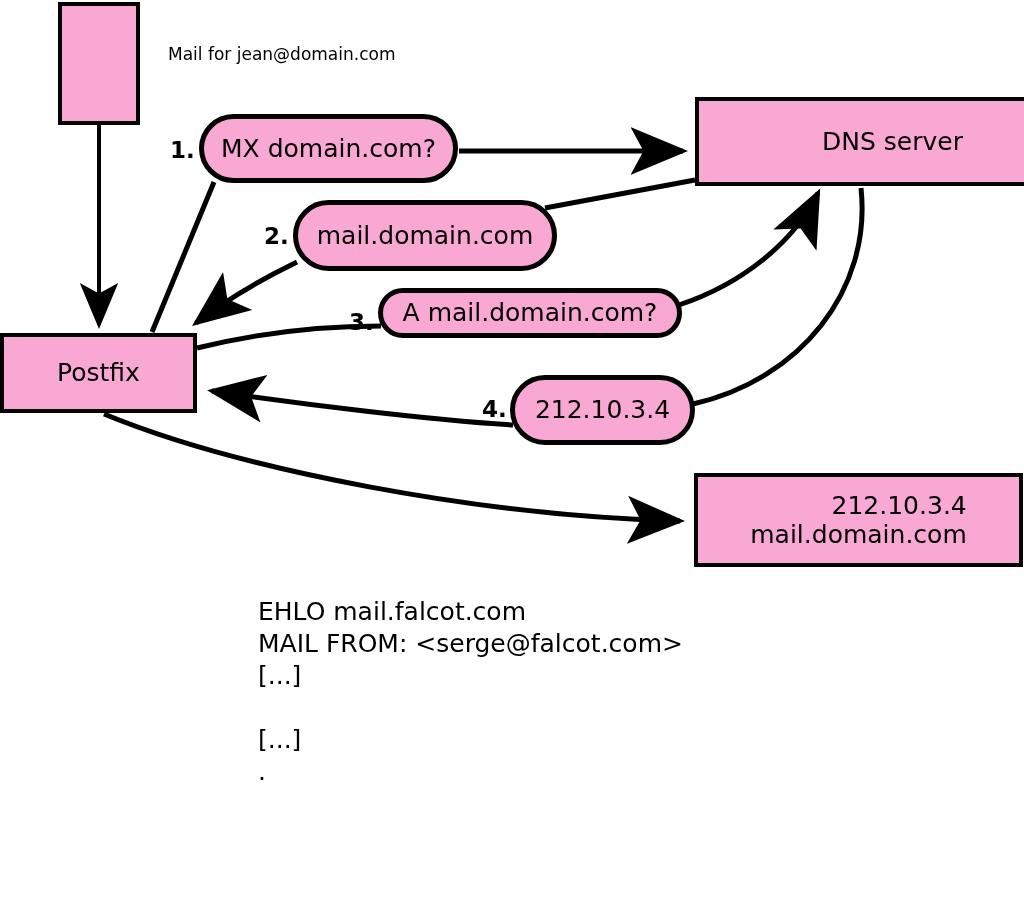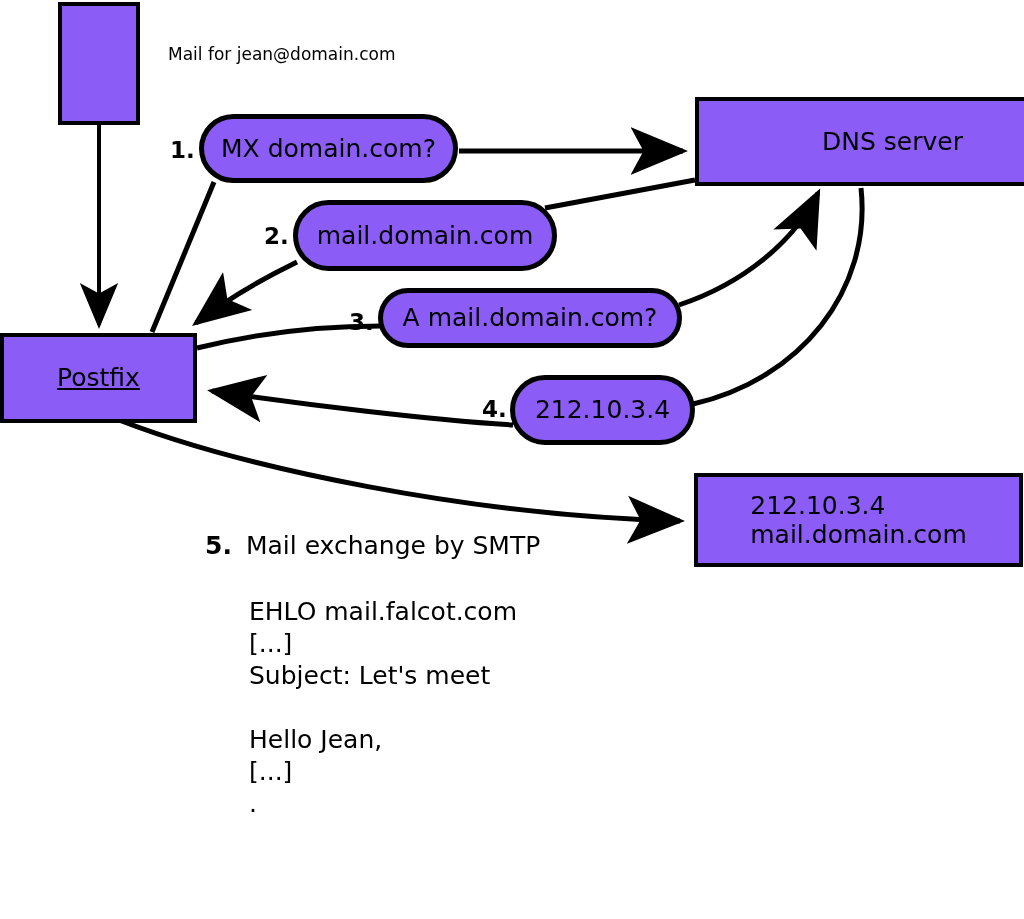--- a/index.html
+++ b/index.html
@@ -19,26 +19,26 @@
   #wires {
     position: absolute;
     left: 0; top: 0;
     width: 1024px;
     height: 919px;
     pointer-events: none;
   }
   .node {
     position: absolute;
     box-sizing: border-box;
-    background: #8b5cf6;
+    background: #f9a8d4;
     border: 4px solid #000000;
     display: flex;
     align-items: center;
     justify-content: center;
-    text-align: left;
+    text-align: right;
     line-height: 1.18;
     z-index: 3;
   }
   .node.rect { border-radius: 0; }
   .node.pill { border-radius: 999px; border-width: 5px; }
   .node-label { font-size: 25px; }
   .node-label .l2 { display: block; }
 
   .step-num {
     position: absolute;
@@ -58,20 +58,21 @@
     font-size: 25px;
     white-space: nowrap;
     z-index: 4;
   }
   .smtp-caption .num { font-weight: bold; margin-right: 14px; }
   .transcript {
     position: absolute;
     font-size: 25px;
     line-height: 32px;
     z-index: 2;
+    margin-left: 9px;
   }
   .transcript div { white-space: pre; }
   .transcript .blank { height: 32px; }
 </style>
 </head>
 <body>
 
 <div id="stage">
 
   <svg id="wires" viewBox="0 0 1024 919" xmlns="http://www.w3.org/2000/svg">
@@ -101,21 +102,21 @@
 
     <path d="M104,414 C240,470 480,516 680,521" stroke="#000000" stroke-width="5" fill="none" marker-end="url(#ah)"></path>
   </svg>
 
   <div class="node rect" style="left:58px; top:2px; width:82px; height:123px;">
     <span class="node-label"></span>
   </div>
 
   <div class="plain-text" style="left:168px; top:44px;">Mail for jean@domain.com</div>
 
-  <div class="node rect" style="left:0px; top:333px; width:197px; height:90px;text-decoration:underline;">
+  <div class="node rect" style="left:0px; top:333px; width:197px; height:80px;">
     <span class="node-label">Postfix</span>
   </div>
 
   <div class="node rect" style="left:695px; top:97px; width:395px; height:89px;">
     <span class="node-label">DNS server</span>
   </div>
 
   <div class="node rect" style="left:694px; top:473px; width:329px; height:94px;">
     <span class="node-label">
       <span class="l1">212.10.3.4</span>
@@ -127,36 +128,32 @@
   <div class="node pill" style="left:199px; top:114px; width:259px; height:69px;">
     <span class="node-label">MX domain.com?</span>
   </div>
 
   <div class="step-num" style="left:264px; top:223px;">2.</div>
   <div class="node pill" style="left:293px; top:200px; width:264px; height:71px;">
     <span class="node-label">mail.domain.com</span>
   </div>
 
   <div class="step-num" style="left:349px; top:309px;">3.</div>
-  <div class="node pill" style="left:378px; top:288px; width:304px; height:60px;">
+  <div class="node pill" style="left:378px; top:288px; width:304px; height:50px;">
     <span class="node-label">A mail.domain.com?</span>
   </div>
 
   <div class="step-num" style="left:482px; top:396px;">4.</div>
   <div class="node pill" style="left:510px; top:375px; width:185px; height:70px;">
     <span class="node-label">212.10.3.4</span>
   </div>
 
-  <div class="smtp-caption" style="left:205px; top:531px;">
-    <span class="num">5.</span><span>Mail exchange by SMTP</span>
-  </div>
 
   <div class="transcript" style="left:249px; top:596px;">
     <div>EHLO mail.falcot.com</div>
+    <div>MAIL FROM: &lt;serge@falcot.com&gt;</div>
     <div>[...]</div>
-    <div>Subject: Let's meet</div>
     <div class="blank"></div>
-    <div>Hello Jean,</div>
     <div>[...]</div>
     <div>.</div>
   </div>
 
 </div>
 
 </body></html>

